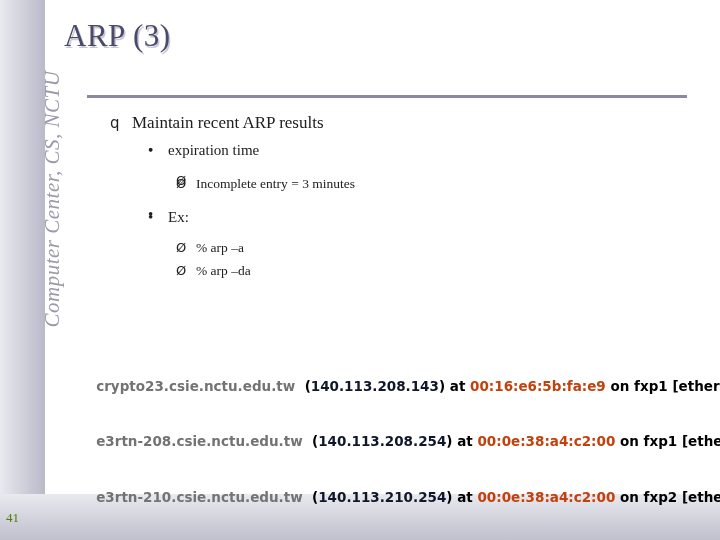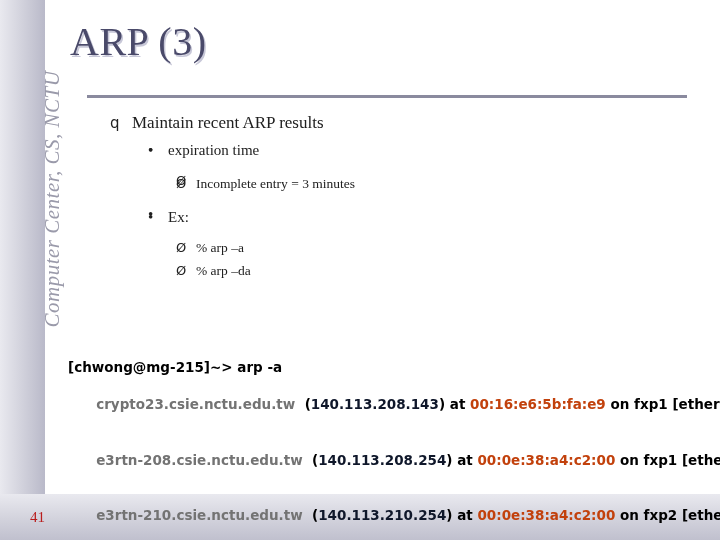--- a/index.html
+++ b/index.html
@@ -48,34 +48,34 @@
   .bottom-band {
     position: absolute;
     left: 0;
     bottom: 0;
     width: 720px;
     height: 46px;
     background: linear-gradient(to bottom, #e9e9ef 0%, #d2d2dc 55%, #c0c0ce 100%);
   }
   .page-number {
     position: absolute;
-    left: 30px;
+    left: 6px;
     bottom: 14px;
     font-family: "Liberation Serif", serif;
-    font-size: 15px;
-    color: #b91c1c;
+    font-size: 13px;
+    color: #4d7c0f;
     z-index: 5;
   }
   
   .title {
     position: absolute;
-    left: 70px;
+    left: 64px;
     top: 18px;
     font-family: "Liberation Serif", serif;
-    font-size: 40px;
+    font-size: 31px;
     color: #4a4a6a;
     text-shadow: 1.5px 1.5px 0px #c8c8d8;
     letter-spacing: 0.5px;
   }
   .title-rule {
     position: absolute;
     left: 87px;
     top: 95px;
     width: 600px;
     height: 3px;
@@ -216,21 +216,20 @@
     </div>
 
     <div class="lvl3">
       <span class="bullet-arrow">Ø</span>
       <span>% arp –da</span>
     </div>
 
   </div>
 
   <div class="terminal">
-    <div class="line">[chwong@mg-215]~&gt; arp -a</div>
 
     <div class="line">
       <span class="c-green">crypto23.csie.nctu.edu.tw</span><span class="c-black">  </span><span class="c-black">(</span><span class="c-blue">140.113.208.143</span><span class="c-black">) at </span><span class="c-gold">00:16:e6:5b:fa:e9</span><span class="c-black"> on fxp1 [ethernet]</span>
     </div>
 
     <div class="line">
       <span class="c-green">e3rtn-208.csie.nctu.edu.tw</span><span class="c-black">  </span><span class="c-black">(</span><span class="c-blue">140.113.208.254</span><span class="c-black">) at </span><span class="c-gold">00:0e:38:a4:c2:00</span><span class="c-black"> on fxp1 [ethernet]</span>
     </div>
 
     <div class="line">

